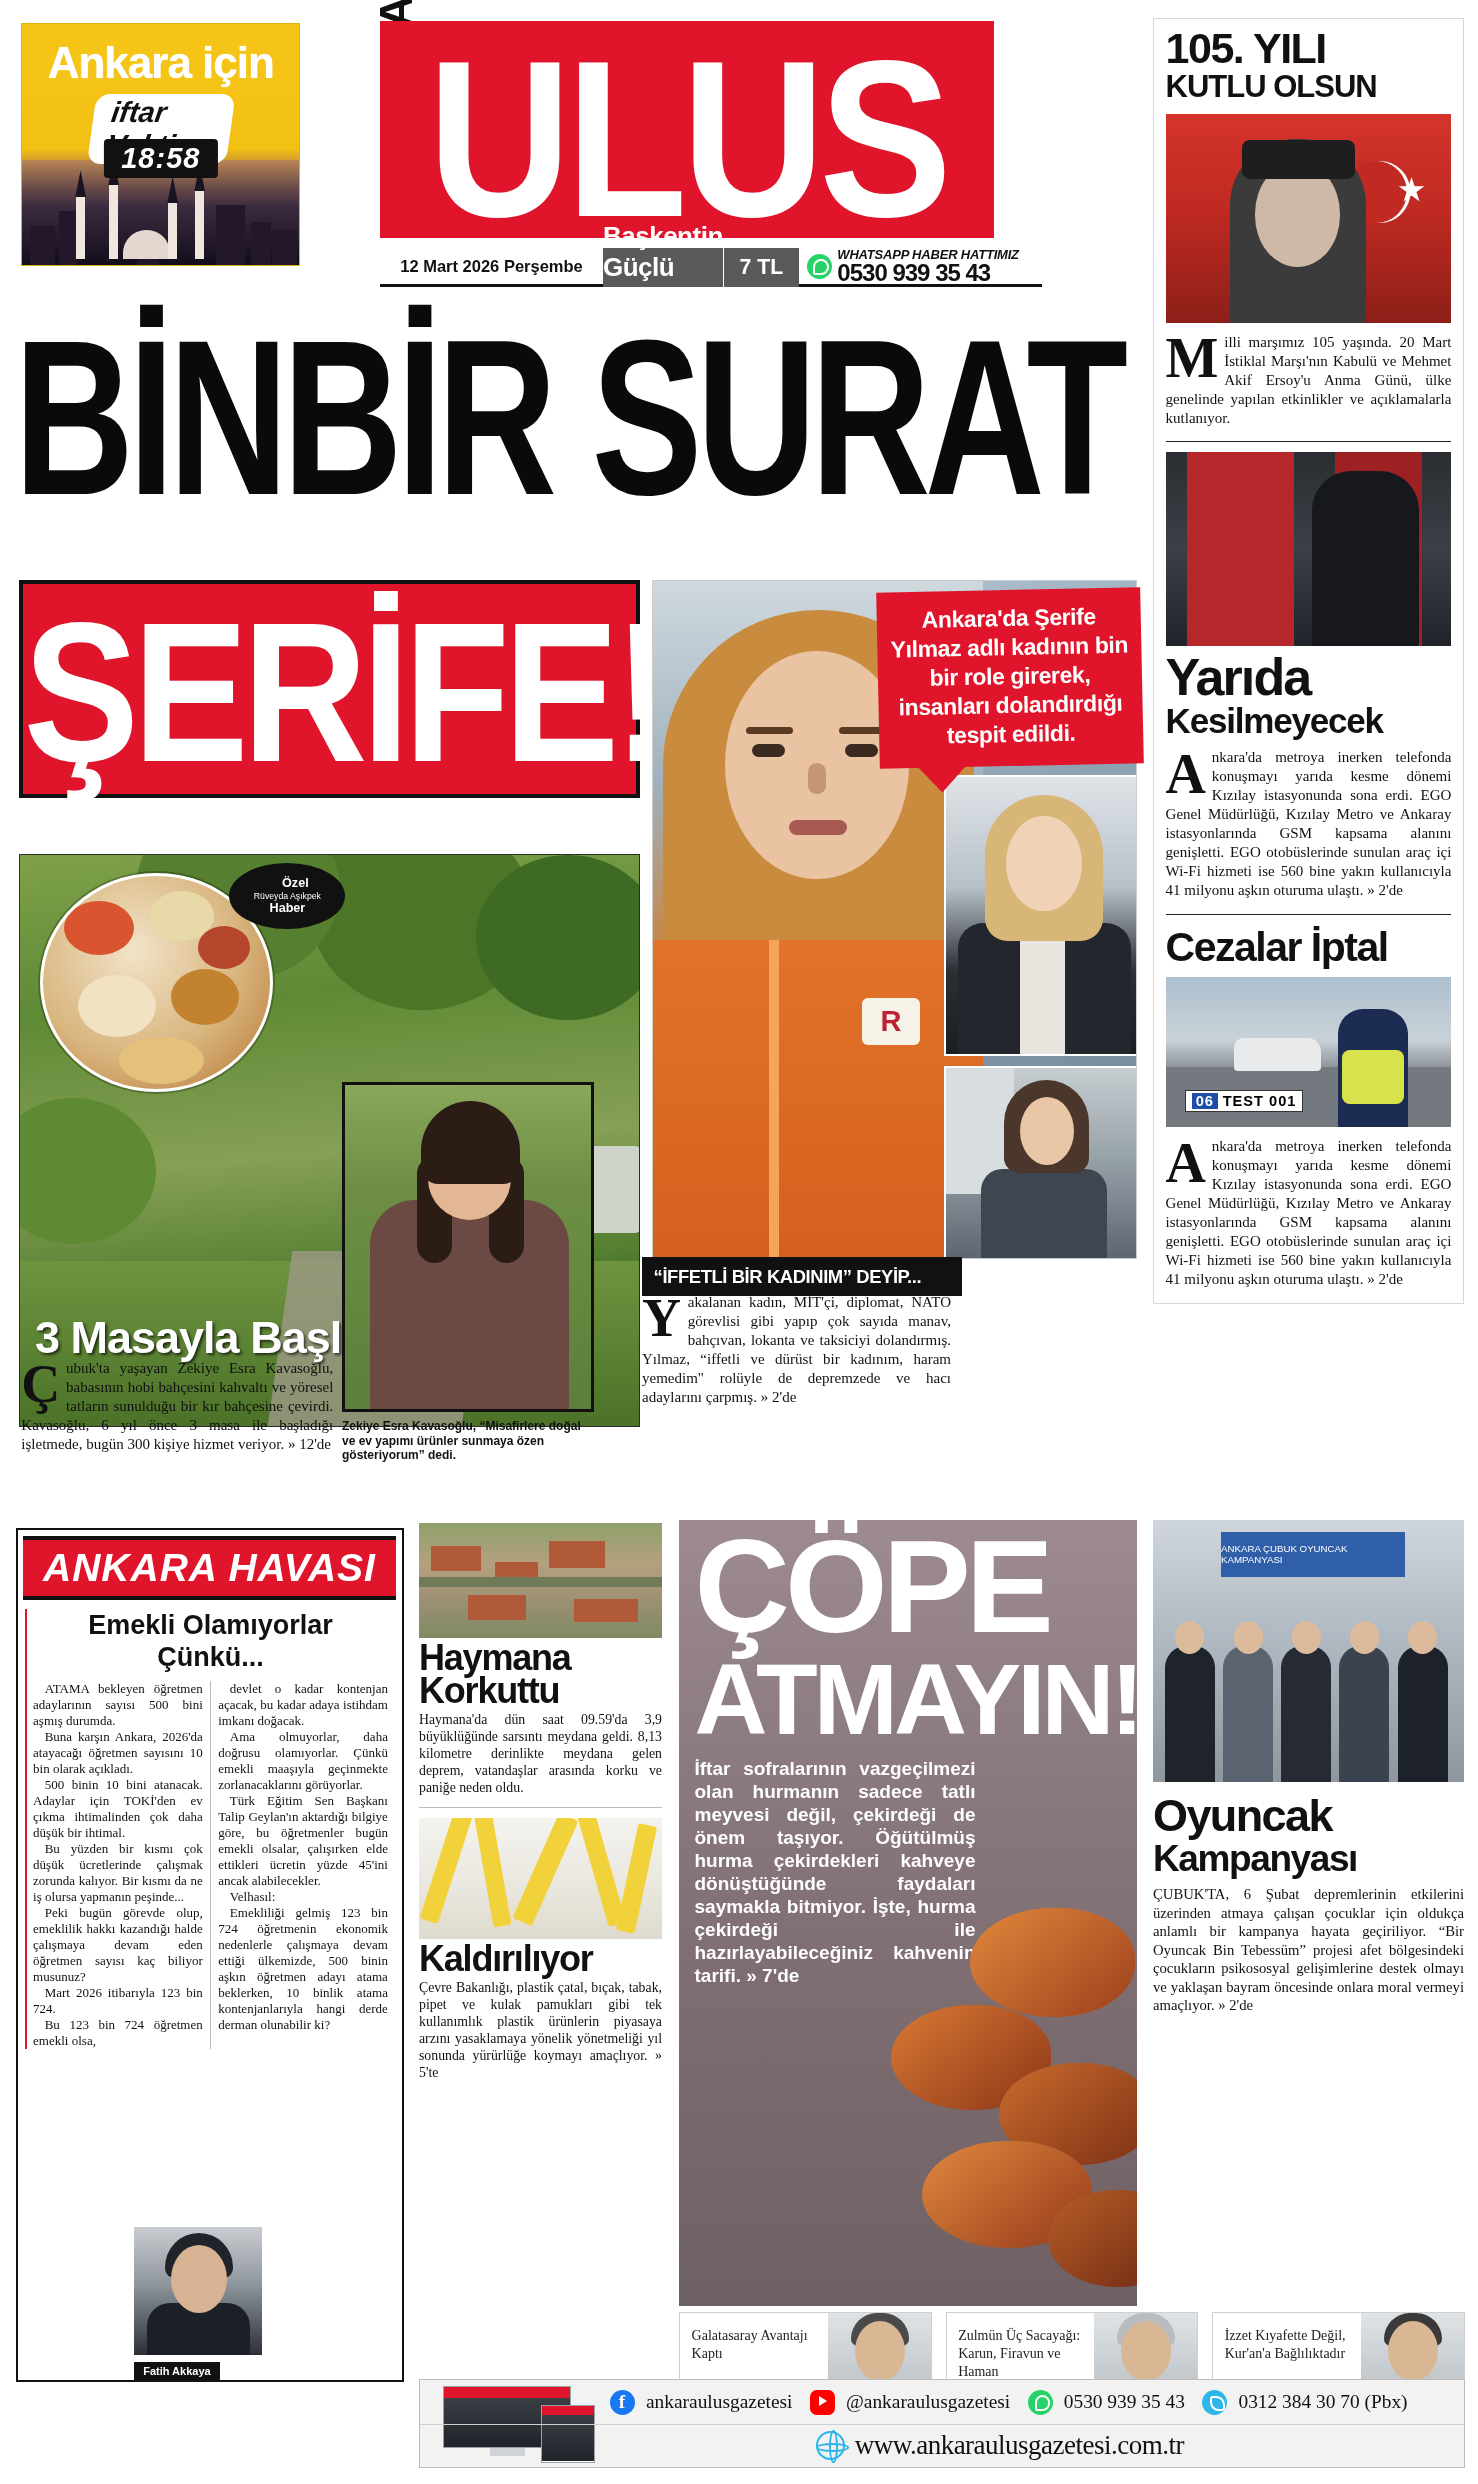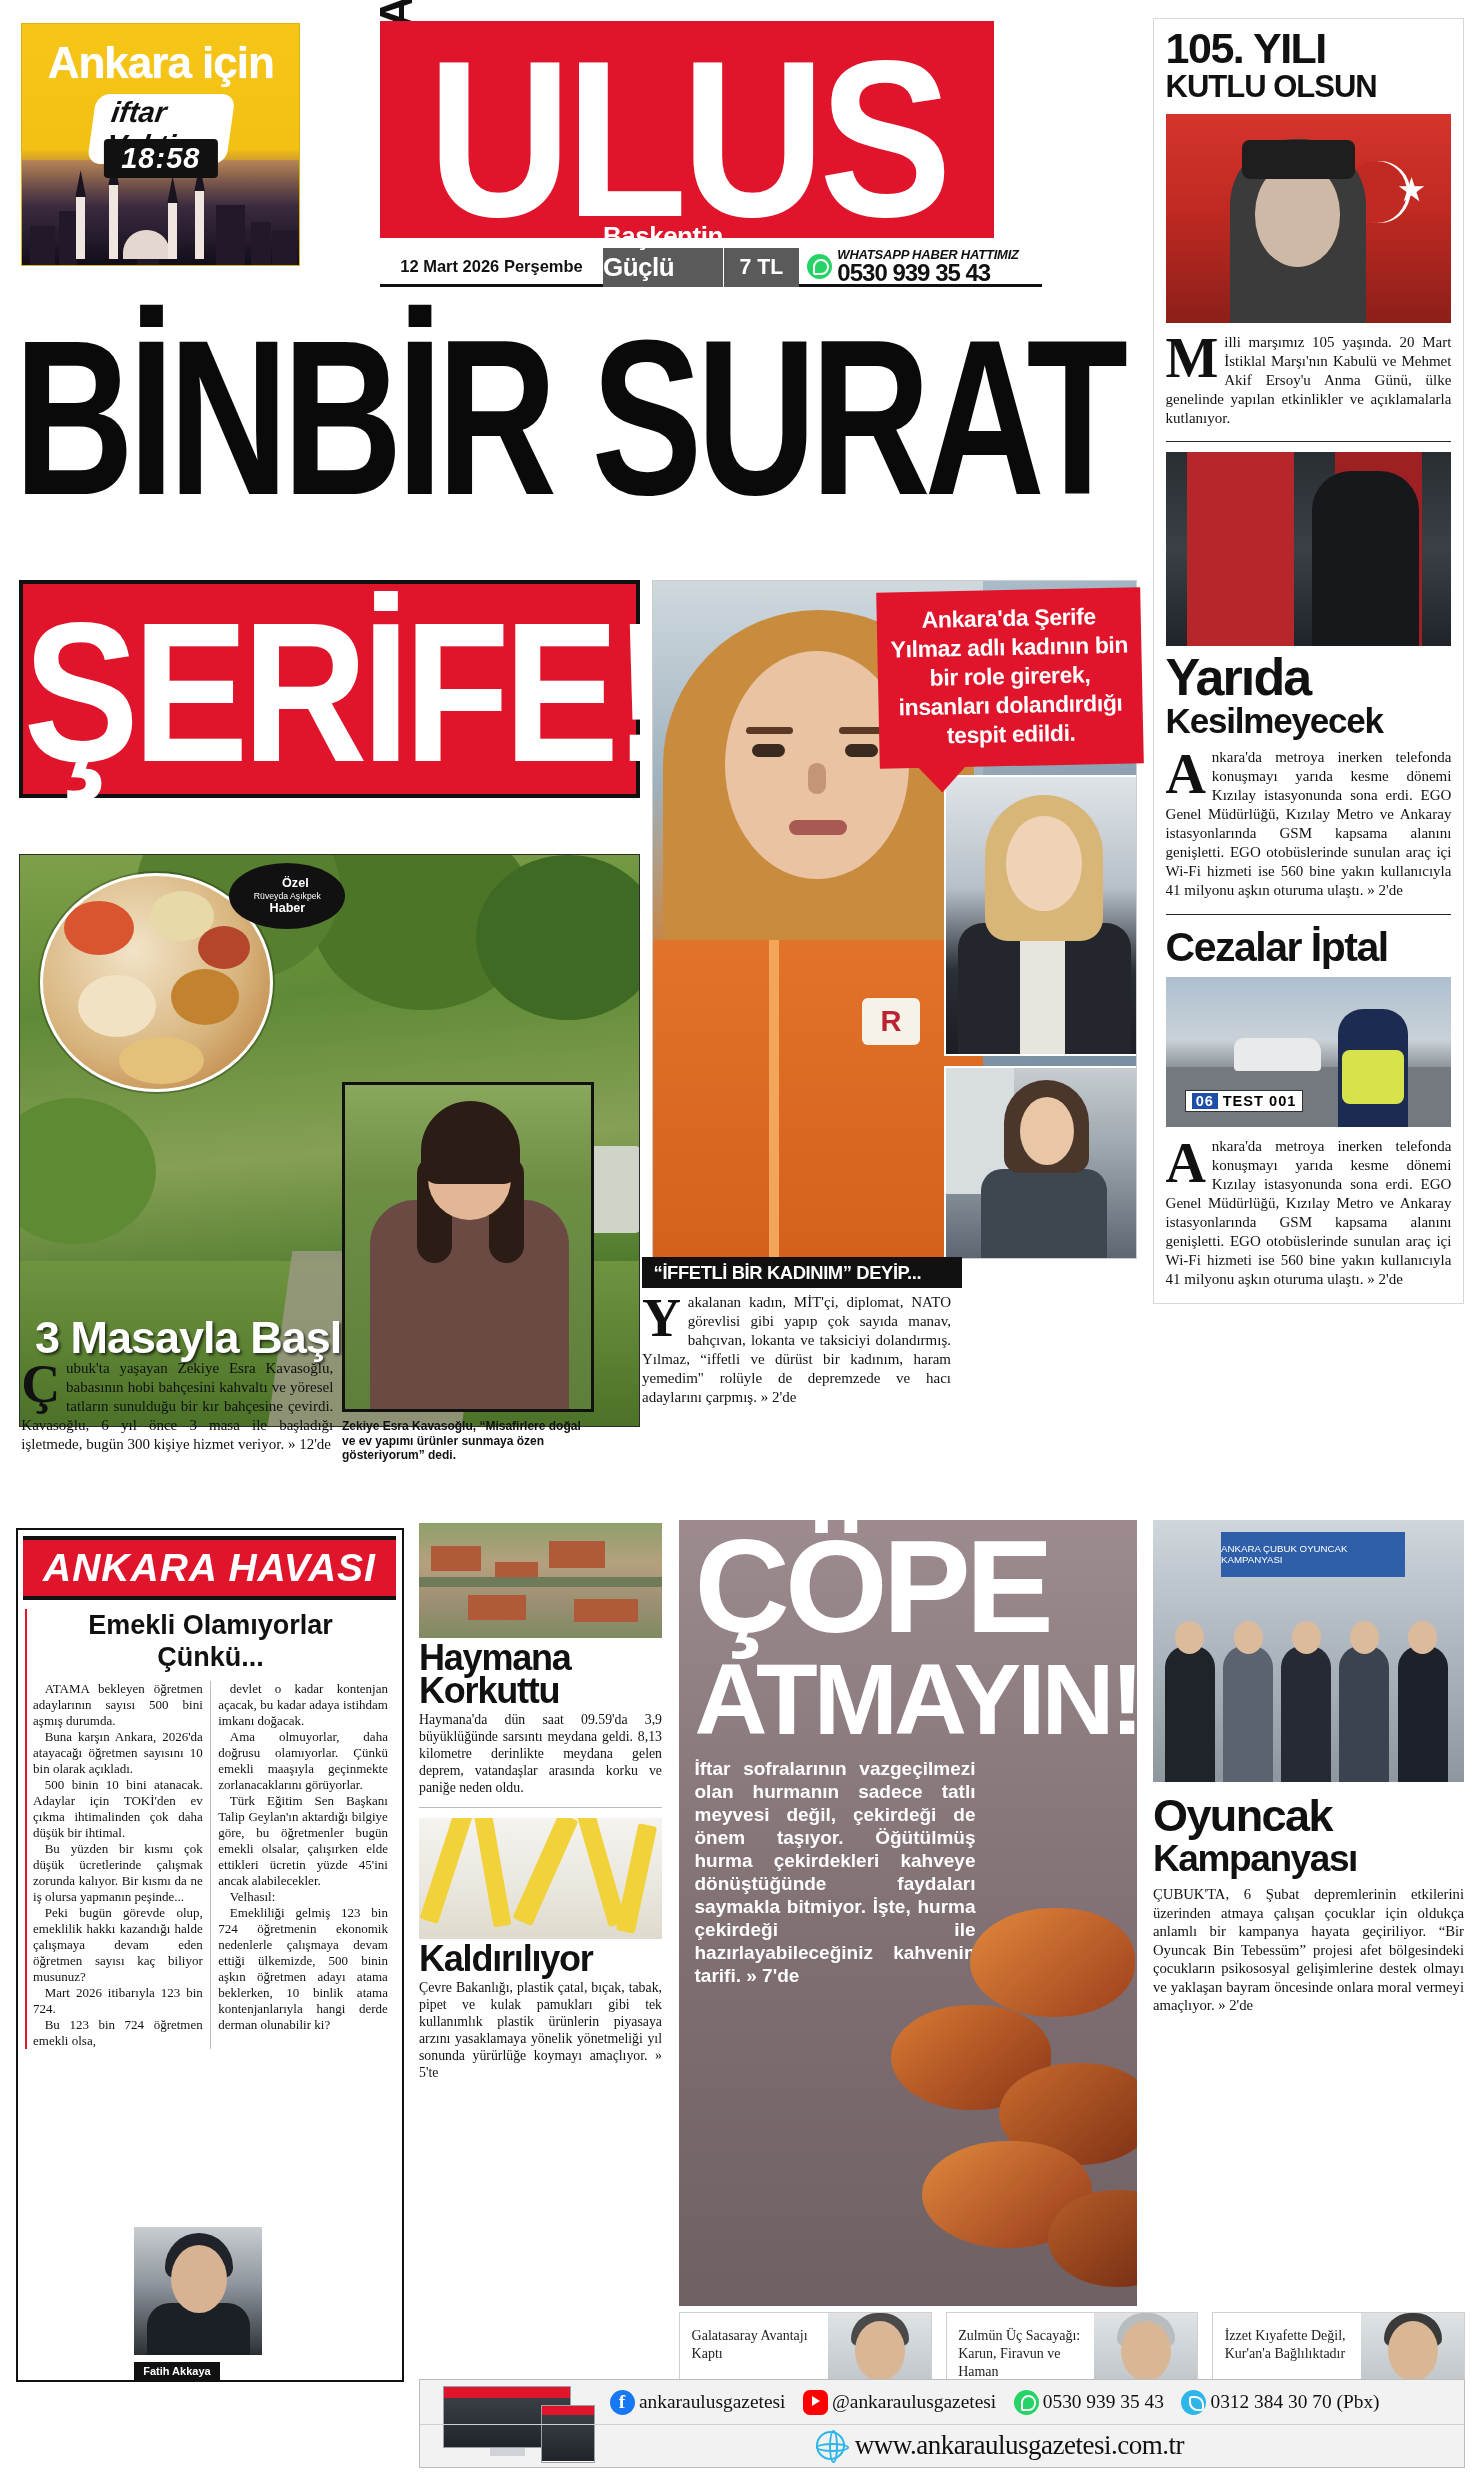--- a/index.html
+++ b/index.html
@@ -190,21 +190,21 @@
     background:#e0142a;color:#fff;text-align:center;
     font-size:23px;line-height:29px;font-weight:bold;letter-spacing:-0.4px;
     transform:rotate(-1.2deg);
   }
   .red-callout:after{
     content:"";position:absolute;left:37px;bottom:-25px;border-left:25px solid transparent;
     border-right:25px solid transparent;border-top:27px solid #e0142a;
   }
 
   .iffetli-bar{
-    position:absolute;left:642px;top:1257px;width:320px;height:31px;background:#111;
+    position:absolute;left:642px;top:1257px;width:320px;height:39px;background:#111;
     color:#fff;display:flex;align-items:center;padding-left:11.6px;
     font-size:18.4px;font-weight:bold;letter-spacing:-0.4px;
   }
   .iffetli-body{
     position:absolute;left:642px;top:1293px;width:309px;
     font-family:"Liberation Serif",serif;font-size:15px;line-height:19px;color:#111;
     text-align:justify;
   }
   .iffetli-body .dropcap{float:left;font-size:54px;line-height:43px;font-weight:bold;padding:3.9px 6.8px 0 0;
     font-family:"Liberation Serif",serif;}
@@ -313,21 +313,21 @@
   .cc-body{position:absolute;left:7.8px;bottom:0;width:89px;height:47px;border-radius:23px 23px 0 0;background:#2e5f74;}
   .cc-page{position:absolute;right:29px;bottom:5.8px;width:33px;height:33px;border-radius:50%;
     background:rgba(120,120,120,.85);color:#fff;font-size:17.5px;font-weight:bold;
     display:flex;align-items:center;justify-content:center;}
   .cc-pagesuf{position:absolute;right:7.8px;bottom:7.8px;font-size:12.6px;font-weight:bold;color:#555;}
 
   
   .footer{position:absolute;left:419px;top:2379px;width:1046px;height:89px;border:1px solid #bbb;background:#f2f2f2;}
   .f-row1{position:absolute;left:0;top:0;right:0;height:45px;display:flex;align-items:center;gap:17.5px;
     padding-left:190px;border-bottom:1px solid #cfcfcf;}
-  .f-item{display:flex;align-items:center;gap:4px;font-size:19.4px;color:#111;font-family:"Liberation Serif",serif;}
+  .f-item{display:flex;align-items:center;gap:11px;font-size:19.4px;color:#111;font-family:"Liberation Serif",serif;}
   .f-ico{width:25px;height:25px;border-radius:50%;flex:0 0 25px;position:relative;}
   .ico-fb{background:#1877f2;}
   .ico-fb:after{content:"f";position:absolute;left:8.7px;top:1px;color:#fff;font-size:19.4px;font-weight:bold;font-family:"Liberation Serif",serif;}
   .ico-yt{background:#ff0000;border-radius:6.8px;}
   .ico-yt:after{content:"";position:absolute;left:8.7px;top:6.8px;border-left:8.7px solid #fff;border-top:5.8px solid transparent;border-bottom:5.8px solid transparent;}
   .ico-wa{background:#25d366;}
   .ico-wa:after{content:"";position:absolute;left:6.8px;top:5.8px;width:11.6px;height:11.6px;border:2.4px solid #fff;border-radius:50% 50% 50% 1.9px;}
   .ico-ph{background:#2eb6ea;}
   .ico-ph:after{content:"";position:absolute;left:7.8px;top:6.8px;width:10.7px;height:10.7px;border:2.9px solid #fff;border-radius:2.9px 8.7px 2.9px 8.7px;}
   .f-row2{position:absolute;left:0;bottom:0;right:0;height:44px;display:flex;align-items:center;

